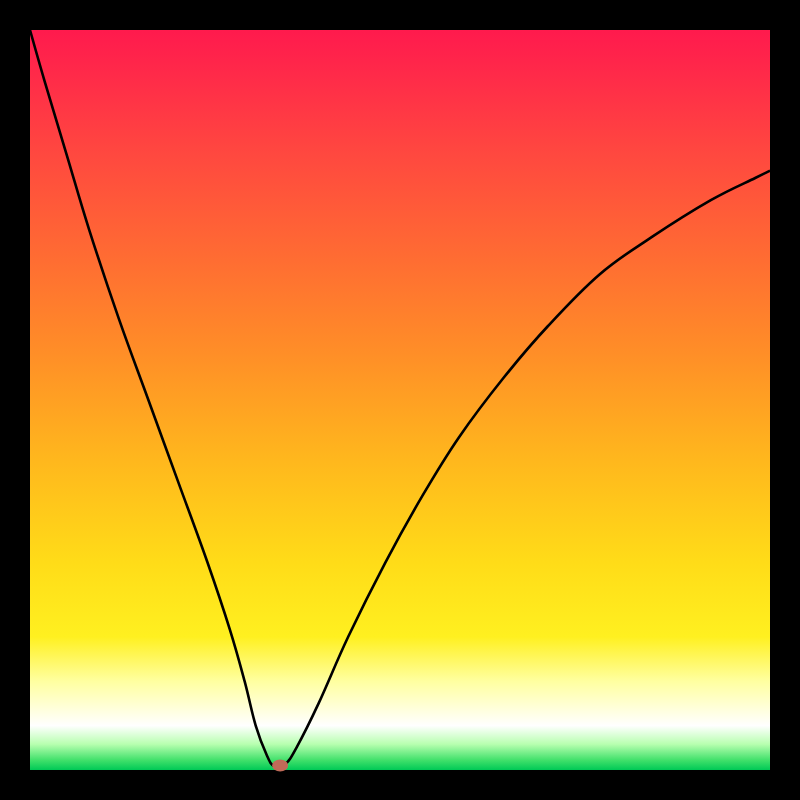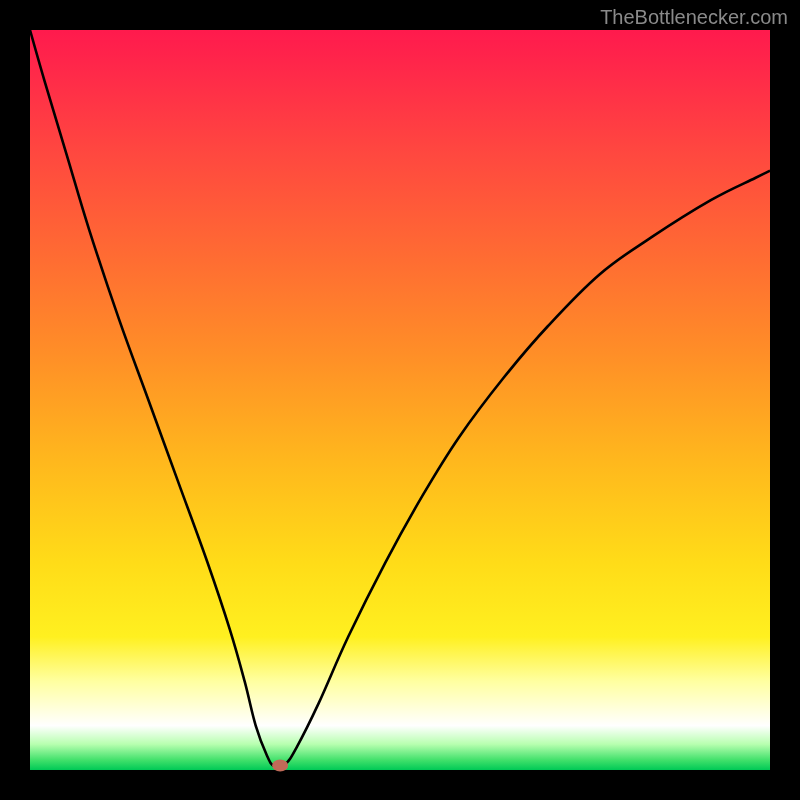--- a/index.html
+++ b/index.html
@@ -74,14 +74,13 @@
 <div class="frame">
   <div class="plot">
     <div class="gradient"></div>
   </div>
 
   <svg class="curve" viewBox="0 0 740 740" preserveAspectRatio="none">
     <path id="curve-path" fill="none" stroke="#000000" stroke-width="2.6" d="M 0,0 C 2.664,9.323999999999991 8.14,29.155999999999942 14.8,51.799999999999955 C 21.46,74.44399999999996 29.008,99.16000000000005 37,125.80000000000007 C 44.992000000000004,152.44000000000008 49.876000000000005,170.49600000000007 59.2,199.80000000000007 C 68.524,229.10400000000007 78.14399999999999,257.96400000000006 88.8,288.6 C 99.456,319.236 107.744,340.696 118.4,370 C 129.056,399.304 137.344,422.096 148,451.4 C 158.656,480.70399999999995 168.27599999999998,506.15999999999997 177.6,532.8 C 186.924,559.4399999999999 193.14000000000001,578.088 199.8,599.4 C 206.46,620.712 209.938,633.884 214.6,651.2 C 219.262,668.5160000000001 221.70399999999998,682.28 225.7,695.6 C 229.696,708.9200000000001 233.47,717.874 236.8,725.2 C 240.13000000000002,732.5260000000001 240.87000000000003,734.7016 244.20000000000002,736.3 C 247.53,737.8983999999999 251.304,737.4100000000001 255.29999999999998,734.08 C 259.296,730.75 260.40599999999995,728.7224 266.4,717.8 C 272.394,706.8775999999999 279.276,693.38 288.6,673.4 C 297.92400000000004,653.42 306.212,632.108 318.2,606.8 C 330.188,581.492 341.88,558.108 355.2,532.8 C 368.52,507.49199999999996 378.88000000000005,488.844 392.20000000000005,466.2 C 405.52000000000004,443.556 414.548,428.312 429.2,407 C 443.852,385.688 457.61600000000004,367.78 473.6,347.79999999999995 C 489.584,327.81999999999994 500.68399999999997,314.64799999999997 518,296 C 535.316,277.35200000000003 551.152,260.18399999999997 569.8000000000001,244.2 C 588.4480000000001,228.216 601.62,220.52000000000007 621.6,207.20000000000005 C 641.58,193.88000000000002 662.152,180.85599999999994 680.8000000000001,170.19999999999993 C 699.4480000000001,159.54399999999993 714.544,153.328 725.1999999999999,148 C 735.8559999999999,142.672 737.336,141.93199999999993 740,140.5999999999999"></path>
     <ellipse id="marker-dot" cx="250.11999999999998" cy="735.56" rx="8" ry="6" fill="#c06a58"></ellipse>
   </svg>
 
-  <div class="watermark">TheBottlenecker.com</div>
 </div>
 
 </body></html>

